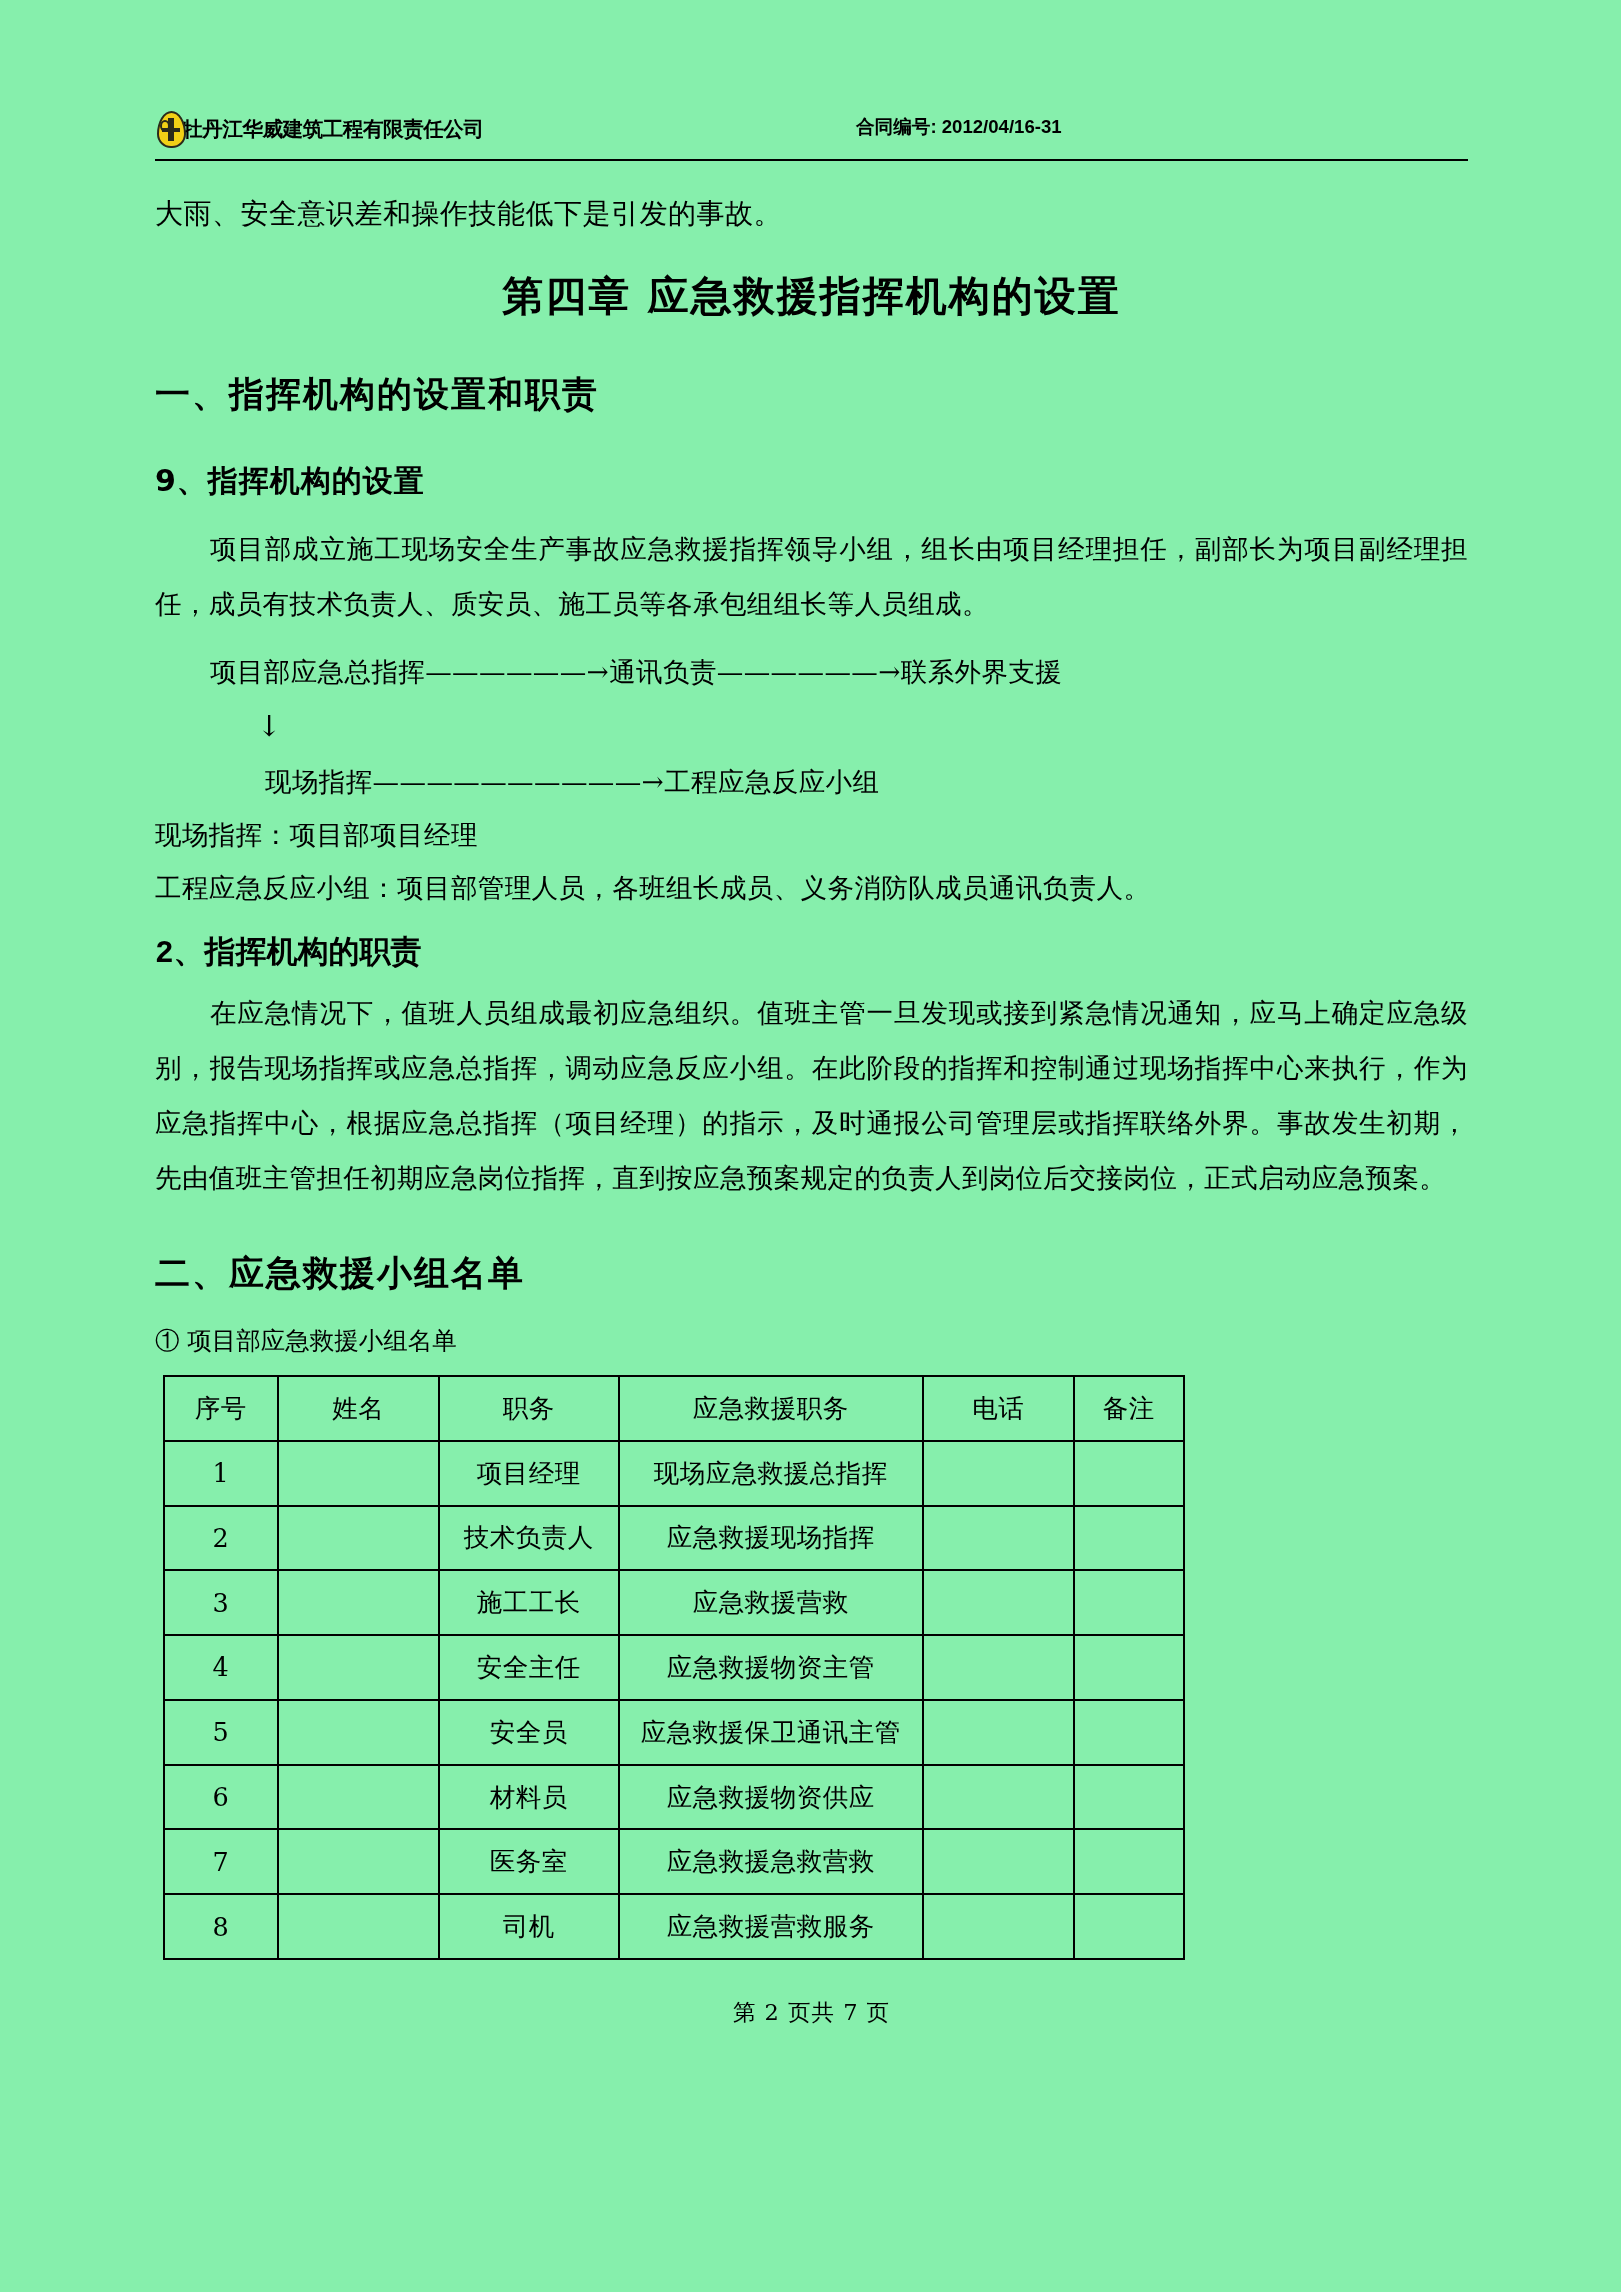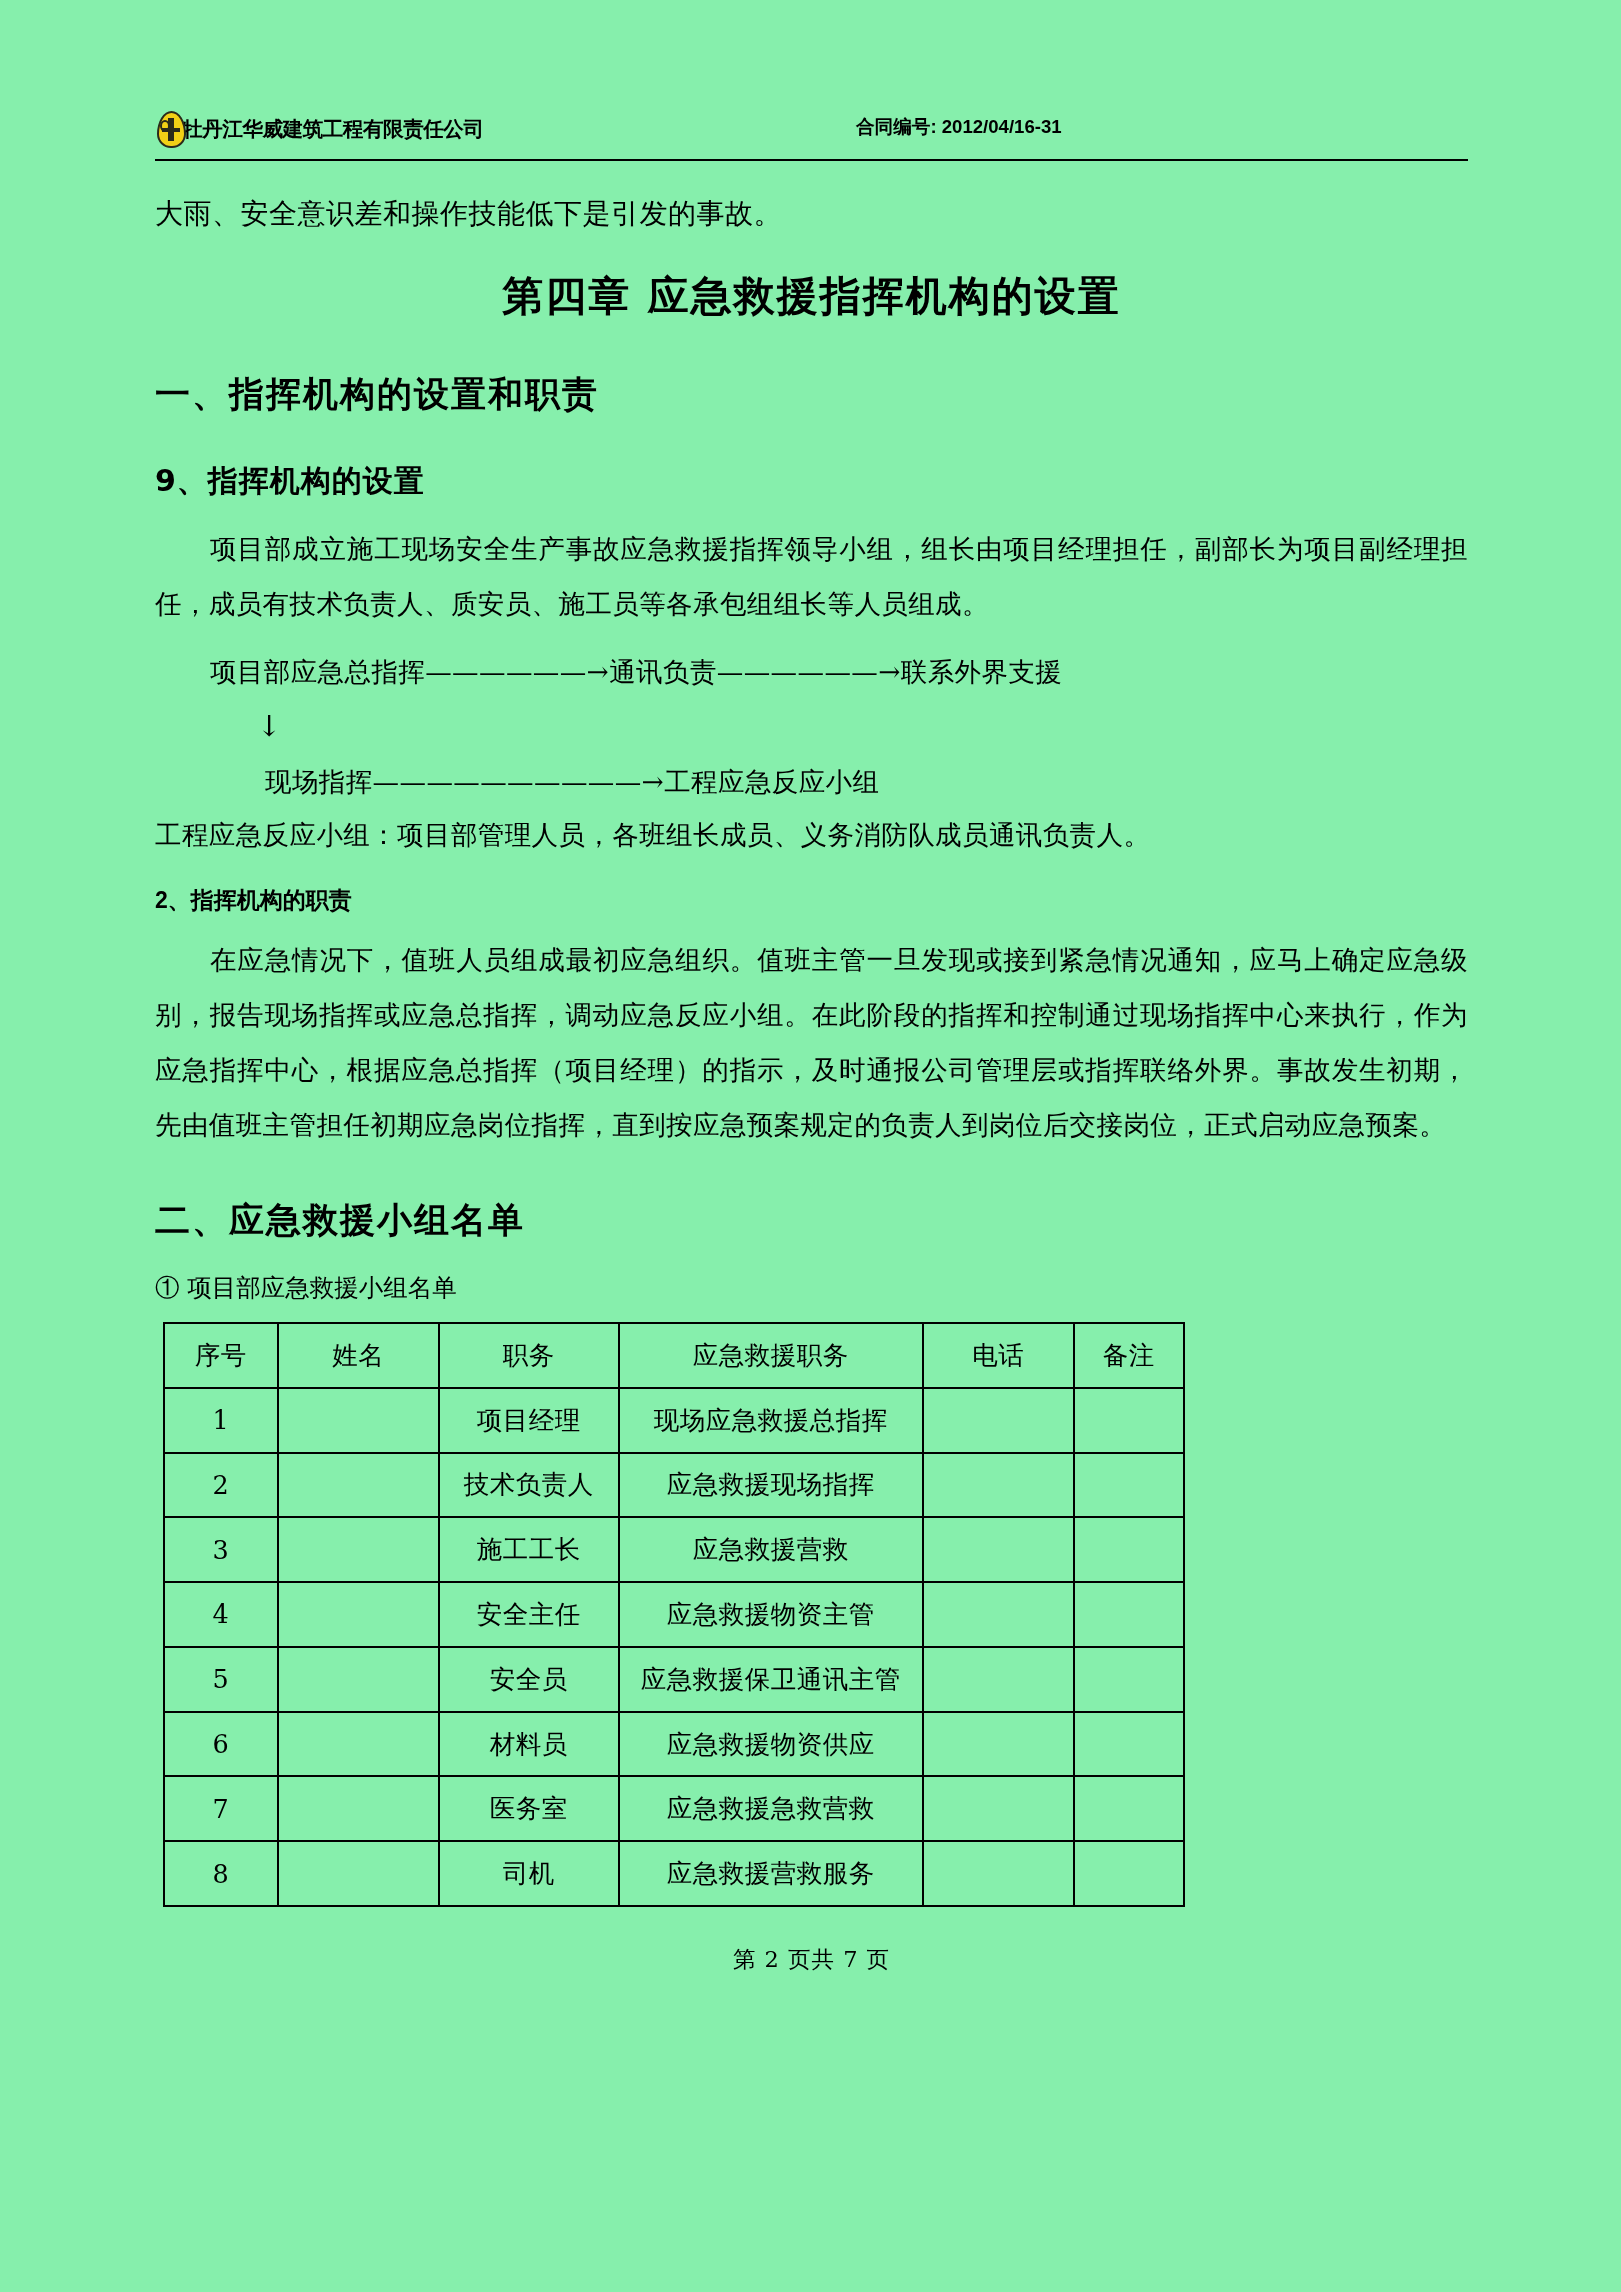--- a/index.html
+++ b/index.html
@@ -126,23 +126,23 @@
   }
   .h2 {
     font-size: 30px;
     font-weight: 700;
     font-family: "DejaVu Sans", "Liberation Sans", sans-serif;
     letter-spacing: 1px;
     margin-top: 37px;
     line-height: 47px;
   }
   .h3 {
-    font-size: 23px;
-    font-weight: 700;
-    font-family: Liberation Sans, sans-serif;
+    font-size: 31px;
+    font-weight: 700;
+    font-family: Liberation Mono, monospace;
     letter-spacing: 0px;
     margin-top: 17.6px;
     line-height: 43px;
   }
   .para {
     font-size: 26.5px;
     line-height: 55px;
     text-align: justify;
     text-justify: inter-ideograph;
     letter-spacing: 0.4px;
@@ -235,20 +235,21 @@
     <div class="h1">一、指挥机构的设置和职责</div>
 
     <div class="h2">9、指挥机构的设置</div>
 
     <div class="para indent mt18">项目部成立施工现场安全生产事故应急救援指挥领导小组，组长由项目经理担任，副部长为项目副经理担任，成员有技术负责人、质安员、施工员等各承包组组长等人员组成。</div>
 
     <div class="flow r1">项目部应急总指挥——————→通讯负责——————→联系外界支援</div>
     <div class="flow arrowdown">↓</div>
     <div class="flow r3">现场指挥——————————→工程应急反应小组</div>
 
+    <div class="para tight">现场指挥：项目部项目经理</div>
     <div class="para tight">工程应急反应小组：项目部管理人员，各班组长成员、义务消防队成员通讯负责人。</div>
 
     <div class="h3">2、指挥机构的职责</div>
 
     <div class="para indent mt10">在应急情况下，值班人员组成最初应急组织。值班主管一旦发现或接到紧急情况通知，应马上确定应急级别，报告现场指挥或应急总指挥，调动应急反应小组。在此阶段的指挥和控制通过现场指挥中心来执行，作为应急指挥中心，根据应急总指挥（项目经理）的指示，及时通报公司管理层或指挥联络外界。事故发生初期，先由值班主管担任初期应急岗位指挥，直到按应急预案规定的负责人到岗位后交接岗位，正式启动应急预案。</div>
 
     <div class="h1">二、应急救援小组名单</div>
 
     <div class="tbl-caption">① 项目部应急救援小组名单</div>
 

